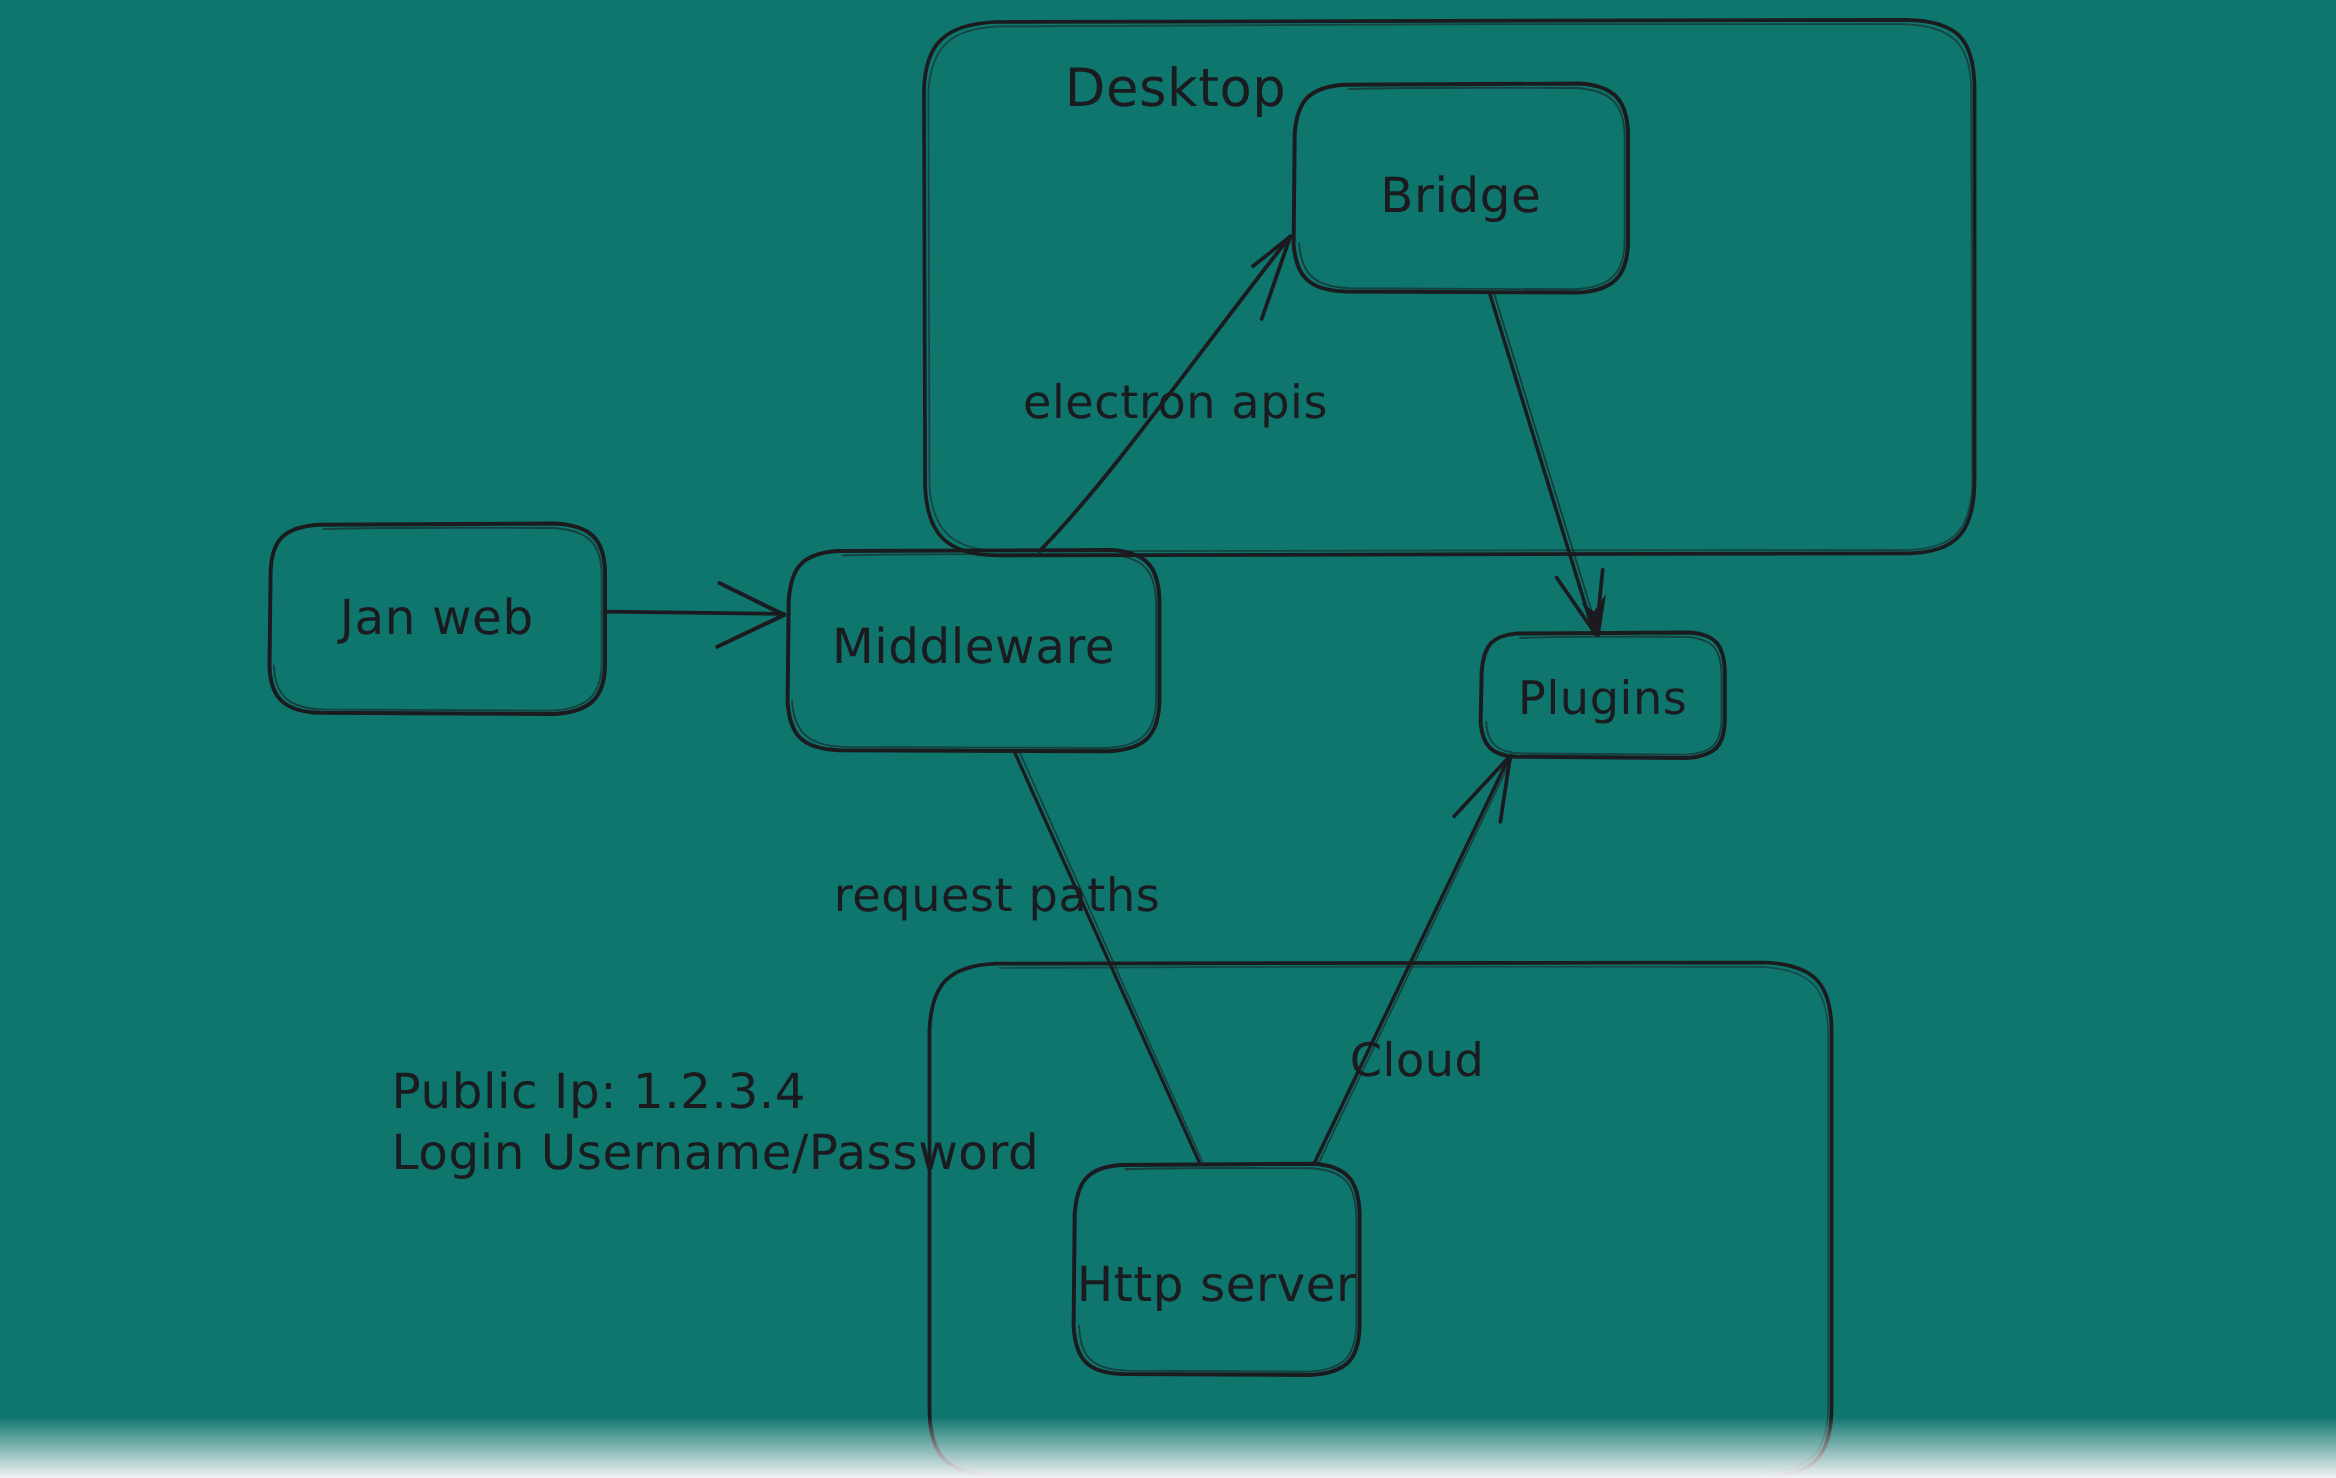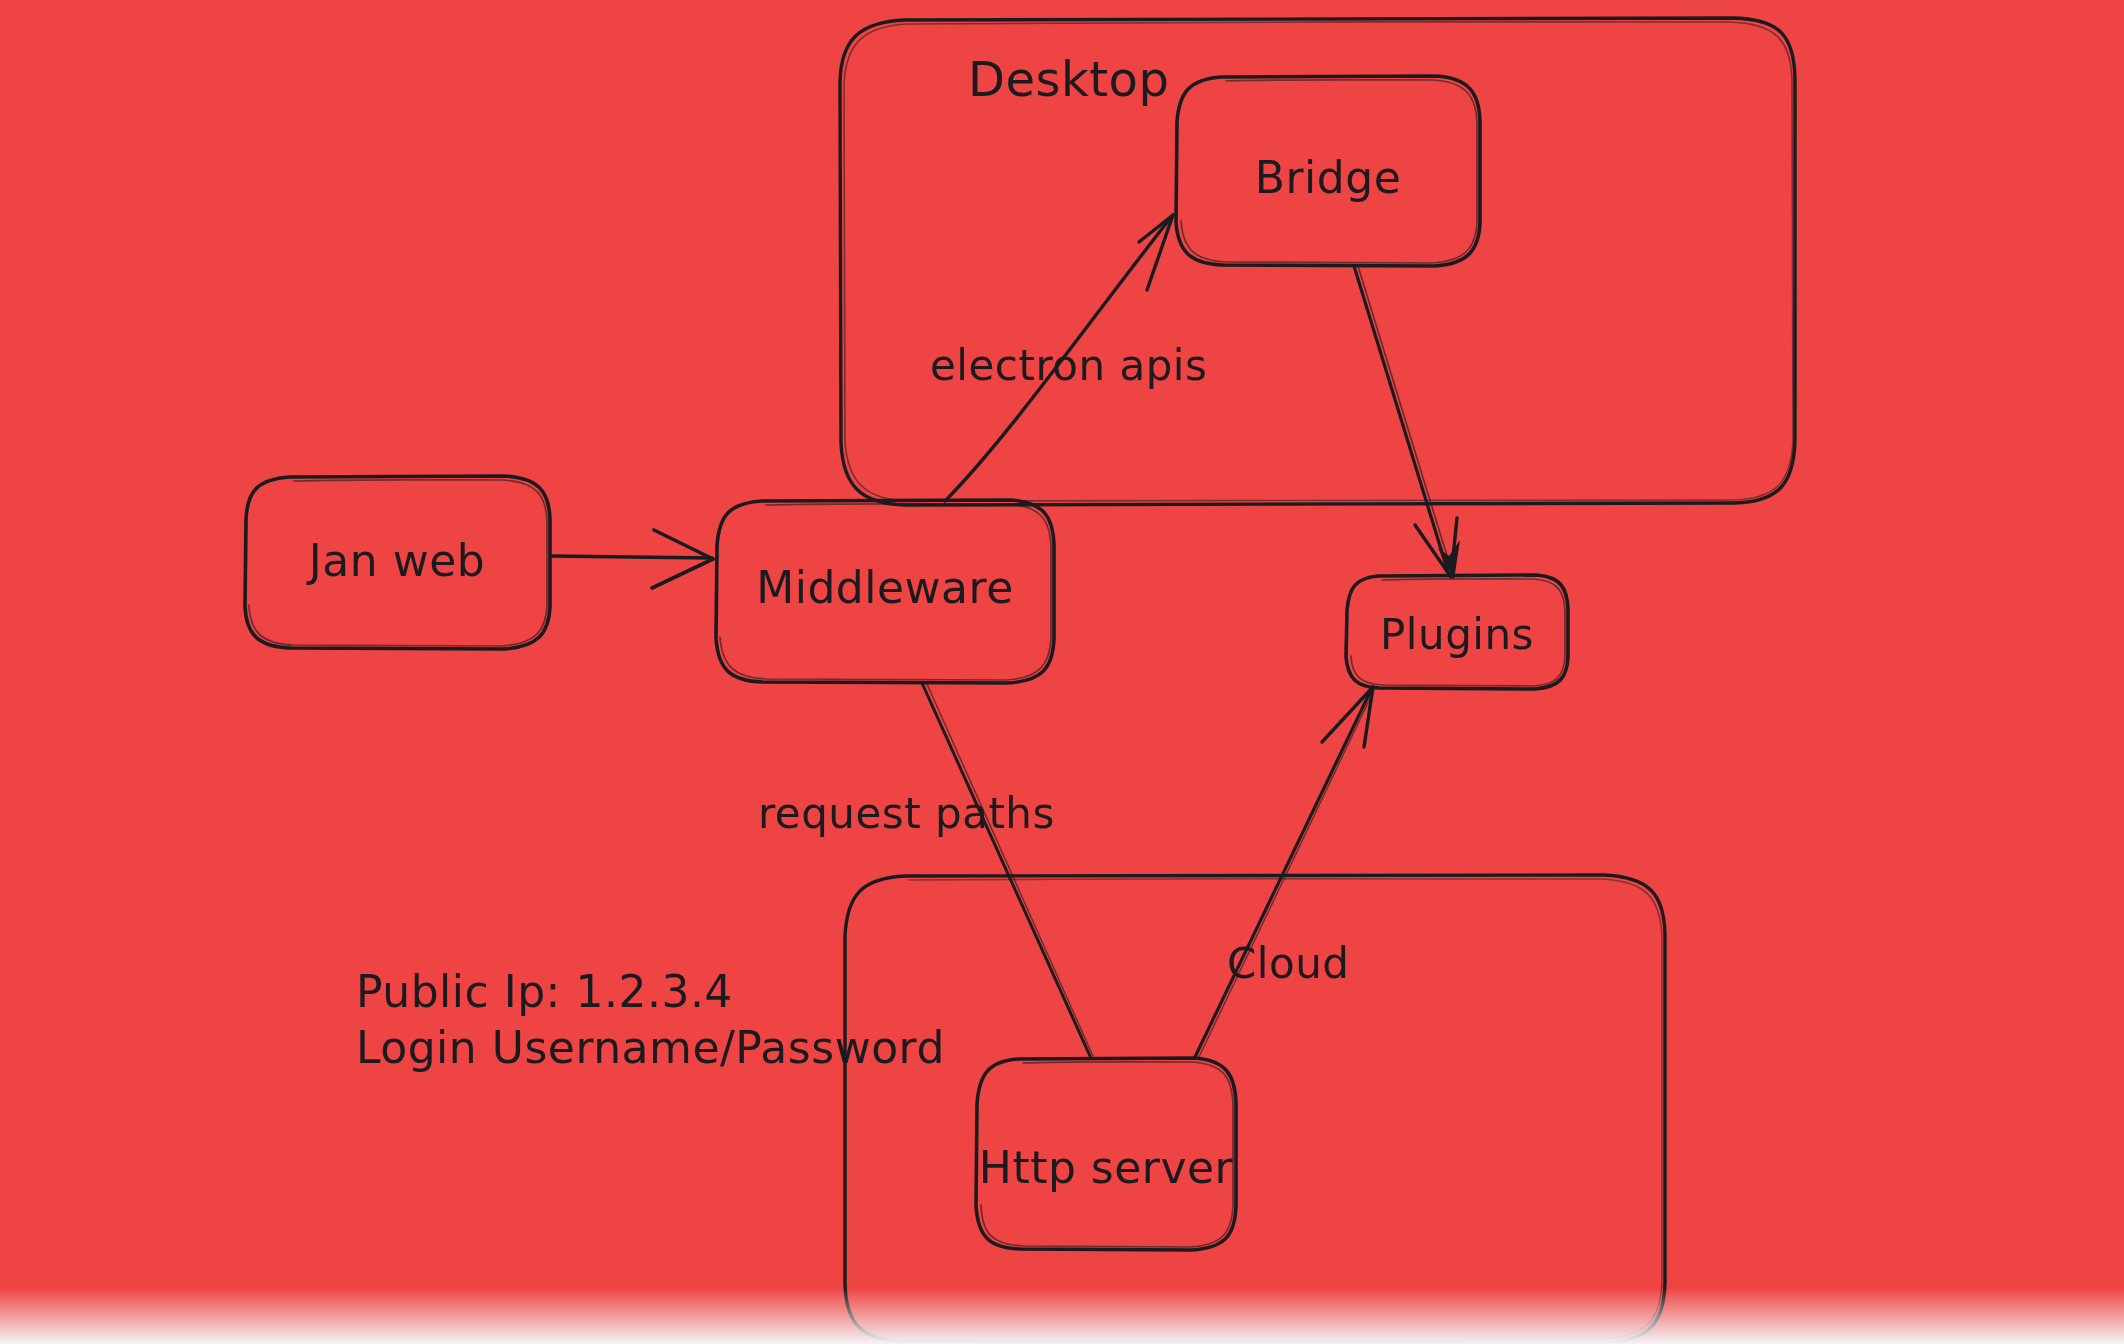--- a/index.html
+++ b/index.html
@@ -5,21 +5,21 @@
 <style>
   html, body {
     margin: 0;
     padding: 0;
     background: #ffffff;
   }
   #canvas {
     position: relative;
     width: 2124px;
     height: 1344px;
-    background: #ef4444;
+    background: #0f766e;
     overflow: hidden;
     font-family: "DejaVu Sans", sans-serif;
   }
   #bottom-fade {
     position: absolute;
     left: 0;
     right: 0;
     bottom: 0;
     height: 56px;
     background: linear-gradient(to bottom, rgba(250,250,251,0) 0%, rgba(244,244,246,1) 100%);

